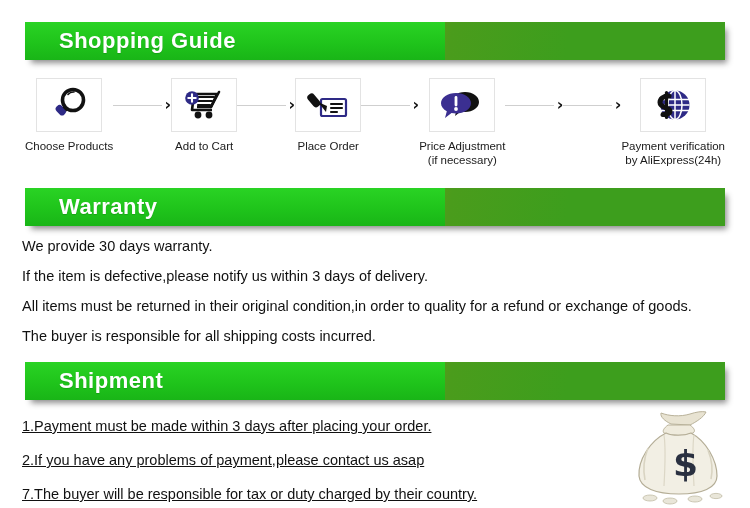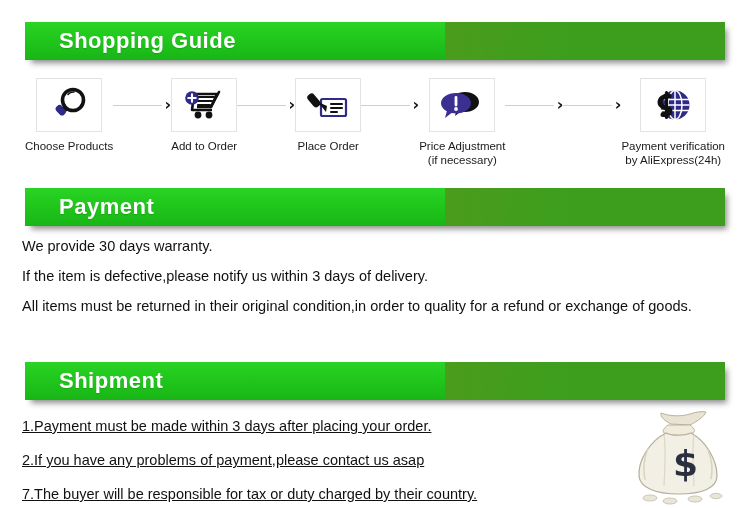--- a/index.html
+++ b/index.html
@@ -181,21 +181,21 @@
         <path d="M14 9 H36 L30 22 H16" fill="none" stroke="#111" stroke-width="2.6" stroke-linejoin="round"></path>
         <path d="M15 12 H33 M16 16 H31 M17 20 H29" stroke="#111" stroke-width="2.2" stroke-linecap="round"></path>
         <path d="M30 22 L38 7" stroke="#111" stroke-width="2.6" stroke-linecap="round"></path>
         <path d="M13 9 L11 25 H31" fill="none" stroke="#111" stroke-width="2.6" stroke-linejoin="round"></path>
         <circle cx="17" cy="30" r="3.4" fill="#111"></circle>
         <circle cx="28" cy="30" r="3.4" fill="#111"></circle>
         <circle cx="11" cy="13" r="6.8" fill="#2e2a86"></circle>
         <path d="M11 9.3 V16.7 M7.3 13 H14.7" stroke="#fff" stroke-width="2.1" stroke-linecap="round"></path>
       </svg>
     </div>
-    <div class="step-label">Add to Order</div>
+    <div class="step-label">Add to Cart</div>
   </div>
 
   <div class="arrow">
     <span class="line"></span>
     <span class="chev">›</span>
   </div>
 
   <div class="step">
     <div class="tile">
       <svg width="46" height="40" viewBox="0 0 46 40">
@@ -251,27 +251,28 @@
       </svg>
     </div>
     <div class="step-label">Payment verification
 by AliExpress(24h)</div>
   </div>
 
 </div>
 
 <div class="banner" id="banner-warranty">
   <div class="bar"></div>
-  <div class="title">Payment</div>
+  <div class="title">Warranty</div>
 </div>
 
 <div class="textblock" id="warranty-text">
   <p>We provide 30 days warranty.</p>
   <p>If the item is defective,please notify us within 3 days of delivery.</p>
   <p>All items must be returned in their original condition,in order to quality for a refund or exchange of goods.</p>
+  <p>The buyer is responsible for all shipping costs incurred.</p>
 </div>
 
 <div class="banner" id="banner-payment">
   <div class="bar"></div>
   <div class="title">Shipment</div>
 </div>
 
 <div class="textblock" id="payment-text">
   <p>1.Payment must be made within 3 days after placing your order.</p>
   <p>2.If you have any problems of payment,please contact us asap</p>

